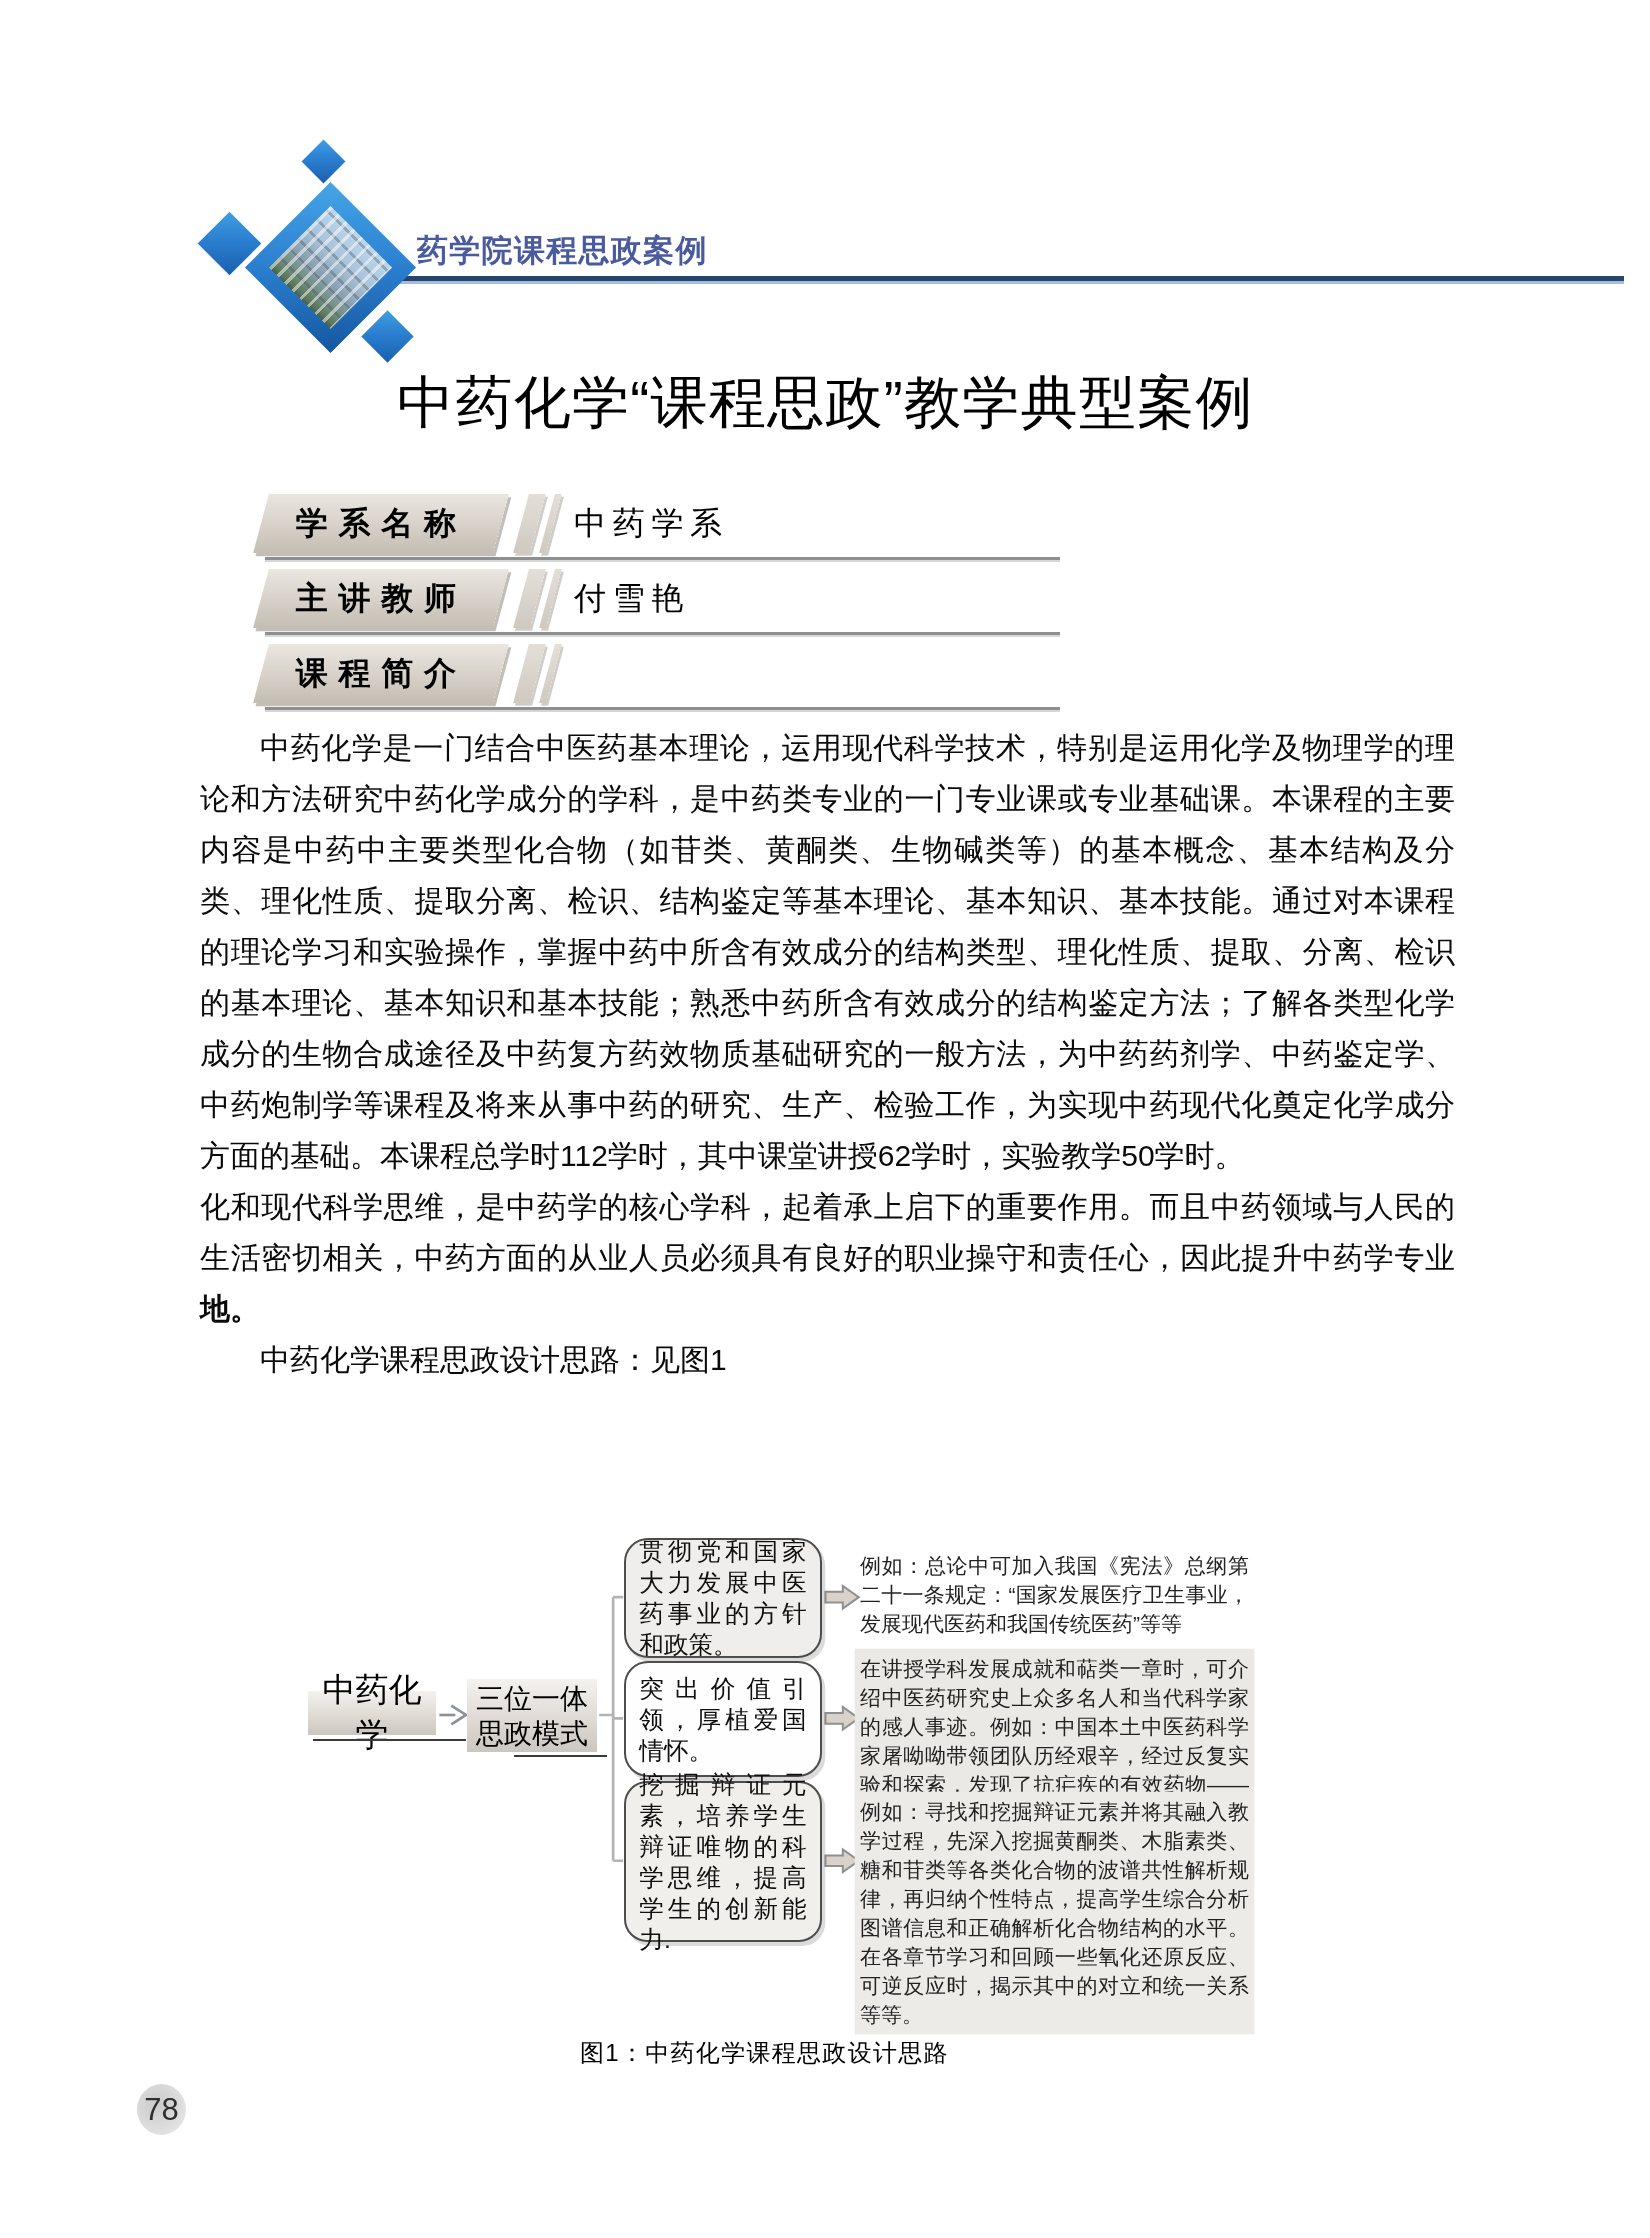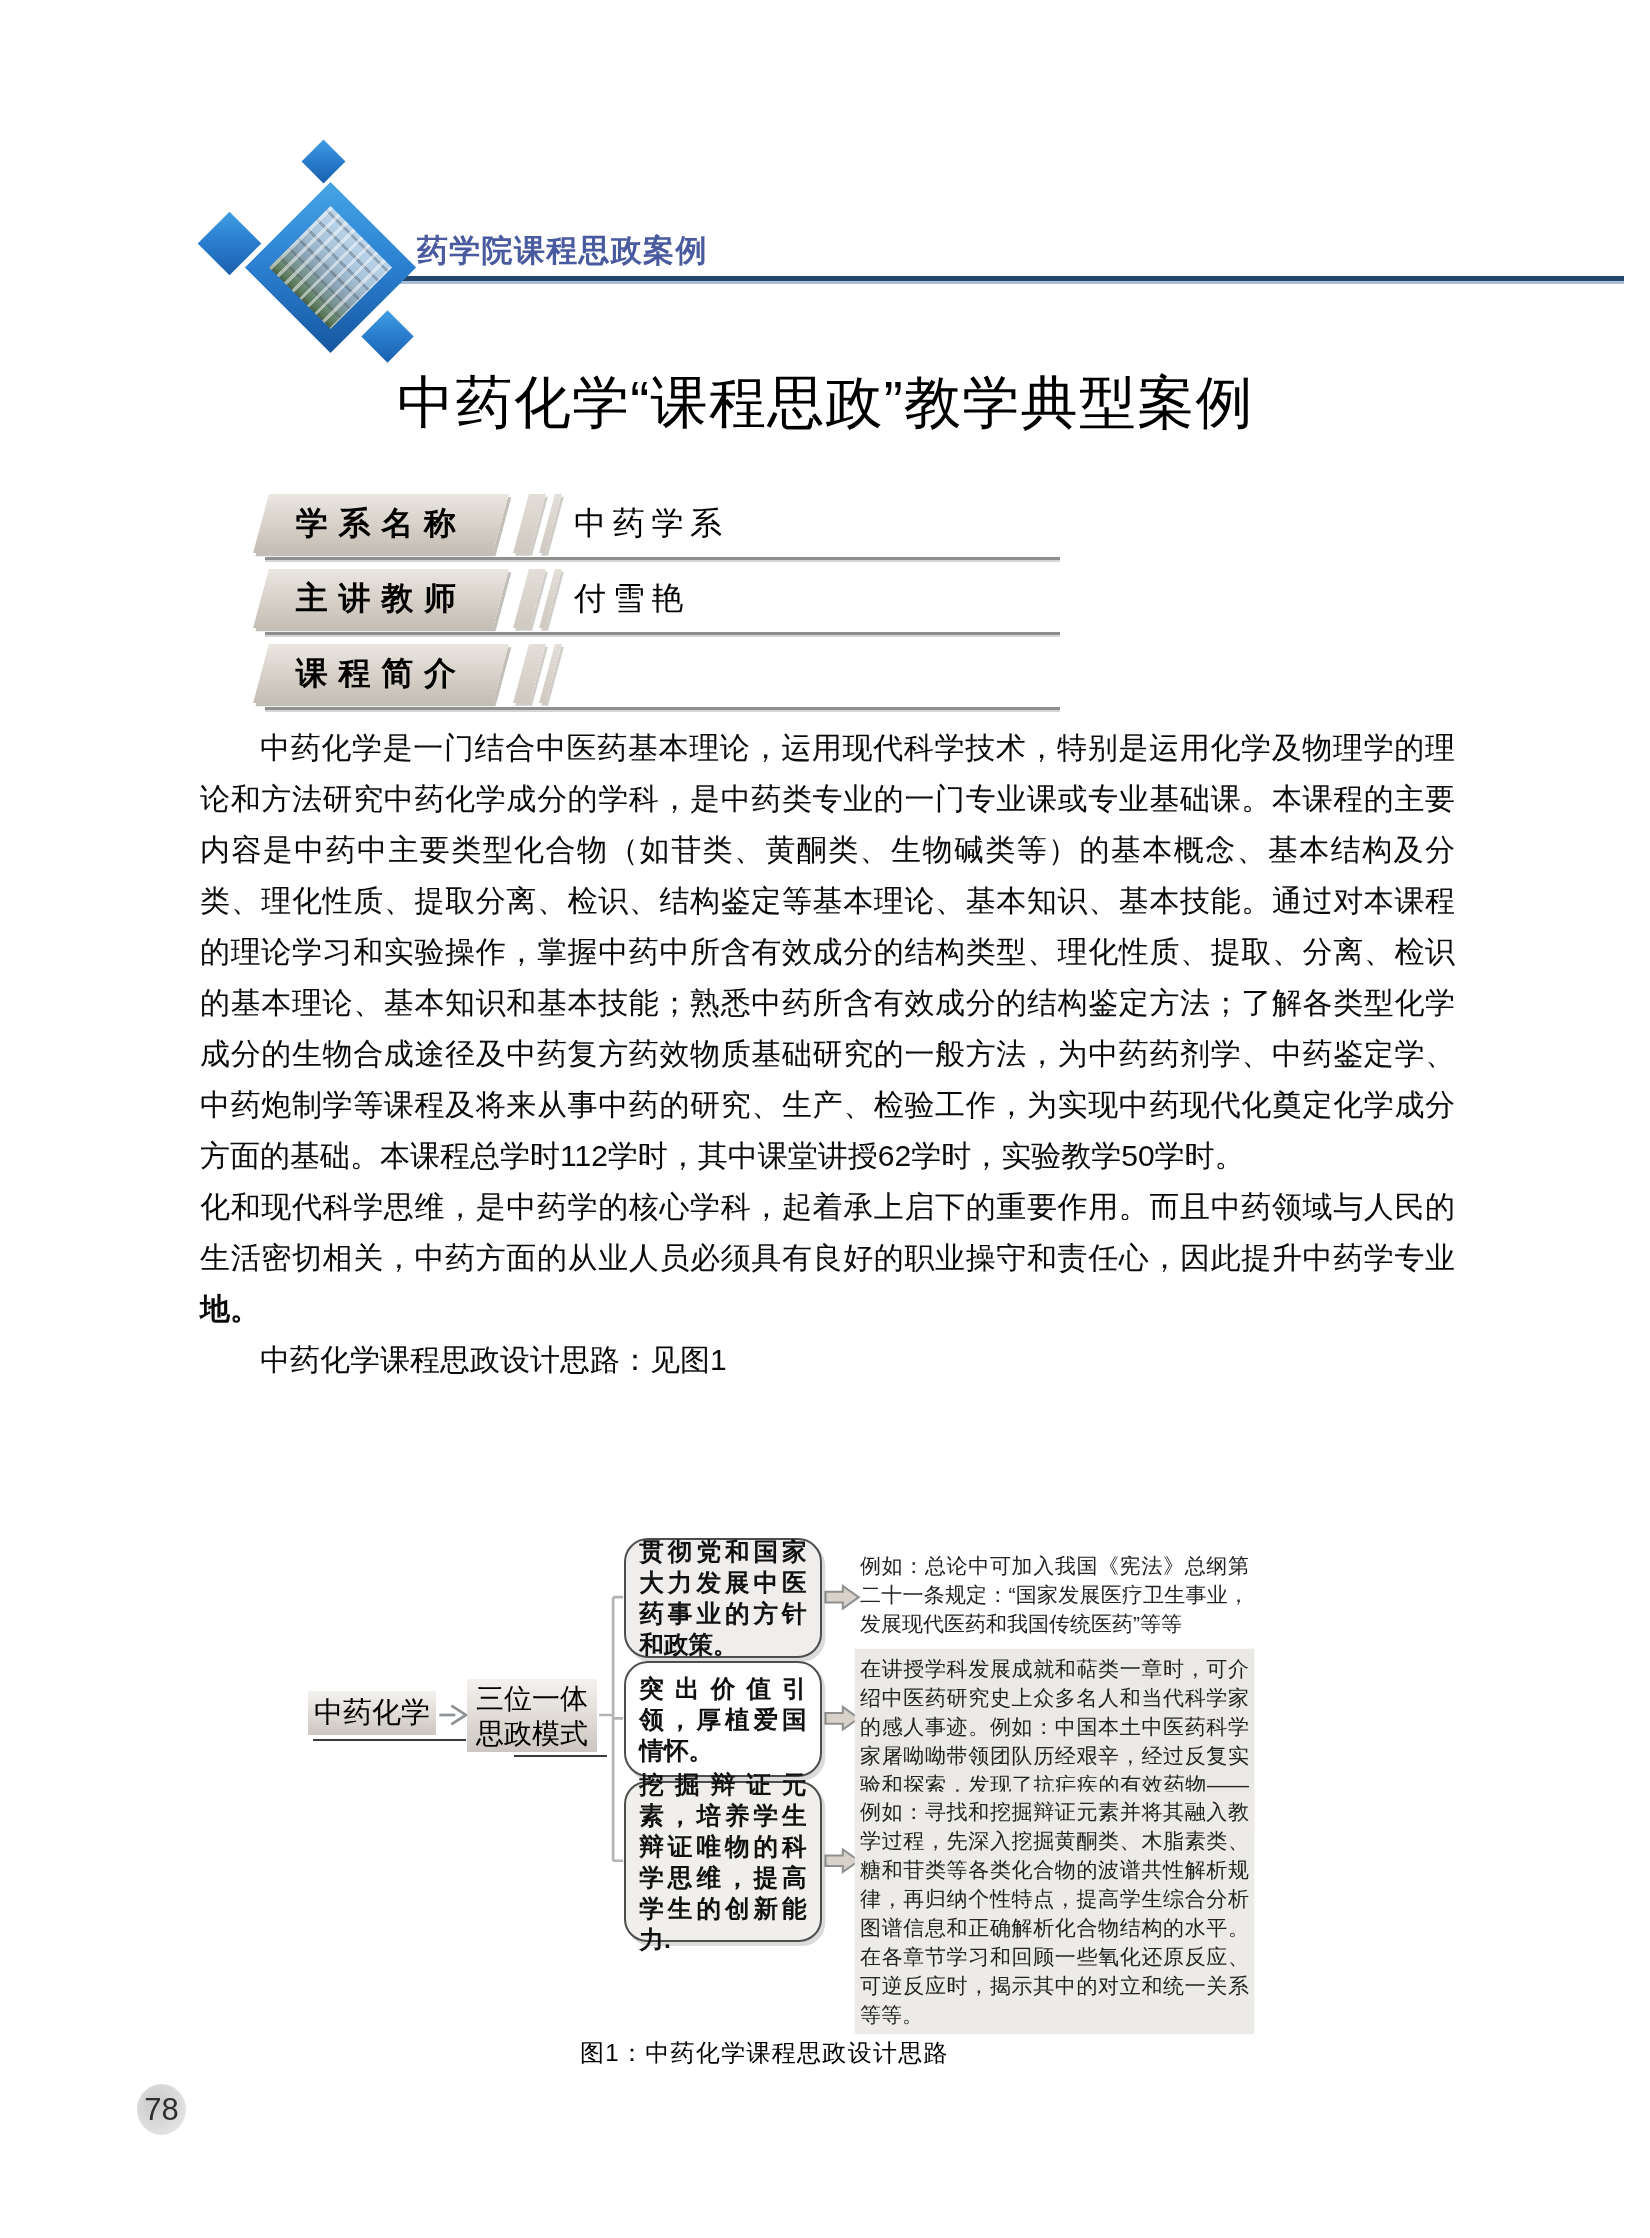--- a/index.html
+++ b/index.html
@@ -55,32 +55,32 @@
   .tline{text-align:justify;text-align-last:justify;white-space:nowrap;}
   .tline.pend{text-align-last:left;}
   .tline.indent{text-indent:2em;}
   .tline b{font-weight:800;}
   
   .fig-node{
     position:absolute;display:flex;align-items:center;justify-content:center;text-align:center;
     background:linear-gradient(180deg,#f4f2f0 0%,#ddd8d2 60%,#cbc6bf 100%);
     color:#000;
   }
-  .node-start{left:308px;top:1691px;width:128px;height:44px;font-size:29px;}
+  .node-start{left:308px;top:1691px;width:128px;height:44px;font-size:33px;}
   .node-mode{left:467px;top:1679px;width:130px;height:73px;font-size:28px;line-height:35px;}
   .node-ul{position:absolute;background:#3a3a3a;height:2px;}
   .ul1{left:313px;top:1739px;width:153px;}
   .ul2{left:514px;top:1755px;width:93px;}
   .fig-box{
     position:absolute;left:624px;width:198px;
     border:2px solid #4d4d4d;border-radius:24px;
     box-shadow:3.3px 4px 0 rgba(0,0,0,.14);
     display:flex;align-items:center;
     padding:6.7px 13.3px;box-sizing:border-box;
-    font-size:24.6px;line-height:31px;font-weight:700;color:#101010;text-align:justify;
+    font-size:24.6px;line-height:31px;font-weight:400;color:#101010;text-align:justify;
   }
   .boxA{top:1538px;height:120px;background:#f0eeec;}
   .boxB{top:1661px;height:116px;background:#fefefe;}
   .boxC{top:1781px;height:161px;background:#f1efec;border-radius:23px;}
   .fig-note{
     position:absolute;left:860px;width:389px;
     font-size:21px;line-height:29px;color:#222;text-align:justify;
   }
   .noteA{top:1551px;}
   .noteB{top:1654px;background:#ebe9e6;box-shadow:0 0 0 5.3px #ebe9e6;}

